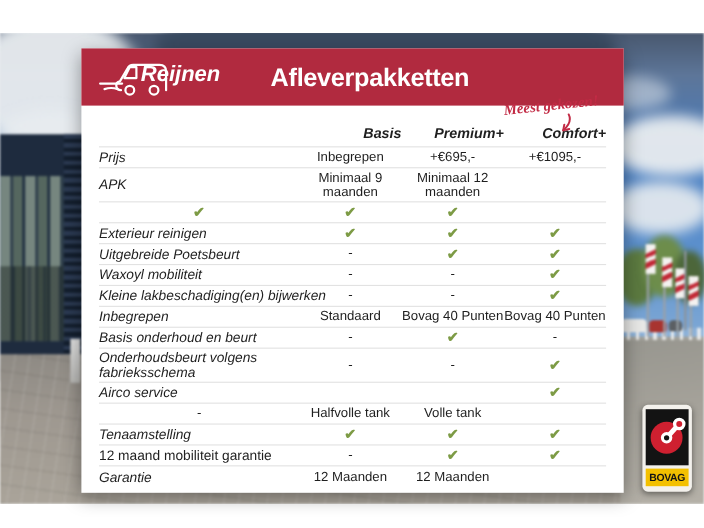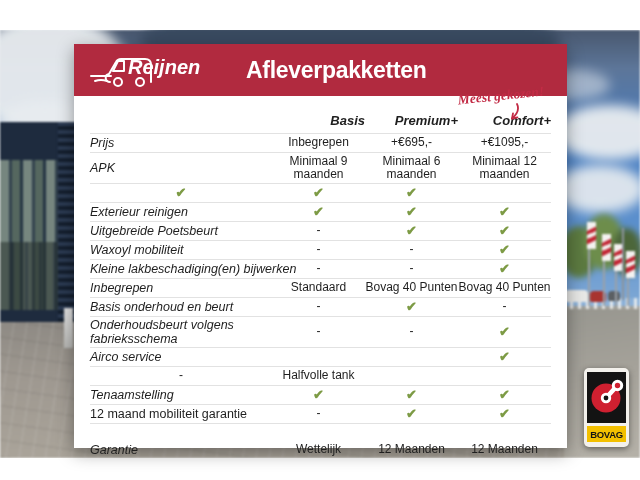--- a/index.html
+++ b/index.html
@@ -79,21 +79,21 @@
       z-index:3; }
   .annotation-arrow { position:absolute; left:432px; top:59px; z-index:3; }
 
   .thead { display:grid; grid-template-columns:182px 93px 93px 93px; align-items:end;
       height:38px; margin:0 16px; border-bottom:1px solid #e2e2e2; padding-bottom:5px; }
   .thead .th { text-align:right; font-size:13px; font-weight:bold; font-style:italic; color:#1f1f1f; white-space:nowrap; }
 
   .tbody { margin:0 16px; }
   .row { display:grid; grid-template-columns:182px 93px 93px 93px; height:19px;
       border-bottom:1px solid #e2e2e2; align-items:center; }
-  .row:last-child { border-bottom:none;margin-top:16px; }
+  .row:last-child { border-bottom:none; }
   .row.tall { height:31px; }
   .cell { font-size:12px; color:#1f1f1f; line-height:1.12; }
   .cell.label { font-style:italic; font-size:12.5px; white-space:nowrap; overflow:visible; }
   .row.wraplabel .cell.label { white-space:normal; }
   .row .cell.upright { font-style:normal; }
   .cell.val { text-align:center; white-space:nowrap; }
   .row.wrapval .cell.val { white-space:normal; }
   .cell.val.check { color:#7d9b45; font-size:13px; font-weight:bold; }
 </style>
 </head>
@@ -191,21 +191,20 @@
     <div class="row">
       <div class="cell label">Prijs</div>
       <div class="cell val">Inbegrepen</div>
       <div class="cell val">+€695,-</div>
       <div class="cell val">+€1095,-</div>
     </div>
 
     <div class="row tall wrapval">
       <div class="cell label">APK</div>
       <div class="cell val">Minimaal 9 maanden</div>
-      <div class="cell val">Minimaal 6 maanden</div>
       <div class="cell val">Minimaal 12 maanden</div>
     </div>
 
     <div class="row">
       <div class="cell val check">✔</div>
       <div class="cell val check">✔</div>
       <div class="cell val check">✔</div>
     </div>
 
     <div class="row">
@@ -260,37 +259,37 @@
     <div class="row">
       <div class="cell label">Airco service</div>
       <div class="cell val"></div>
       <div class="cell val"></div>
       <div class="cell val check">✔</div>
     </div>
 
     <div class="row">
       <div class="cell val">-</div>
       <div class="cell val">Halfvolle tank</div>
+      <div class="cell val">Volle tank</div>
     </div>
 
     <div class="row">
       <div class="cell label">Tenaamstelling</div>
       <div class="cell val check">✔</div>
       <div class="cell val check">✔</div>
       <div class="cell val check">✔</div>
     </div>
 
     <div class="row">
       <div class="cell label upright">12 maand mobiliteit garantie</div>
       <div class="cell val">-</div>
       <div class="cell val check">✔</div>
       <div class="cell val check">✔</div>
     </div>
 
     <div class="row">
       <div class="cell label">Garantie</div>
-      <div class="cell val">Wettelijk</div>
       <div class="cell val">12 Maanden</div>
       <div class="cell val">12 Maanden</div>
     </div>
 
   </div>
 </div>
 
 </body></html>

